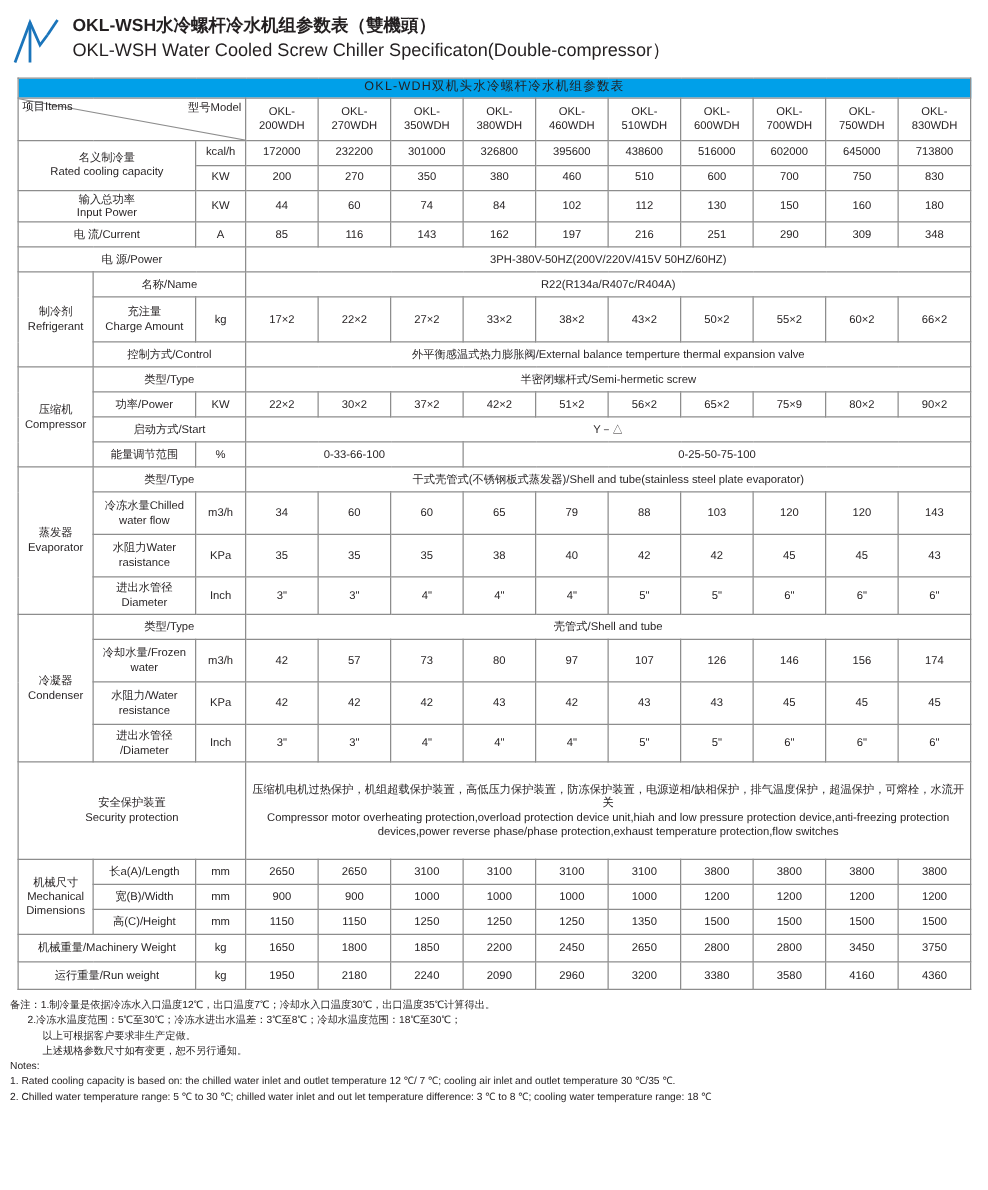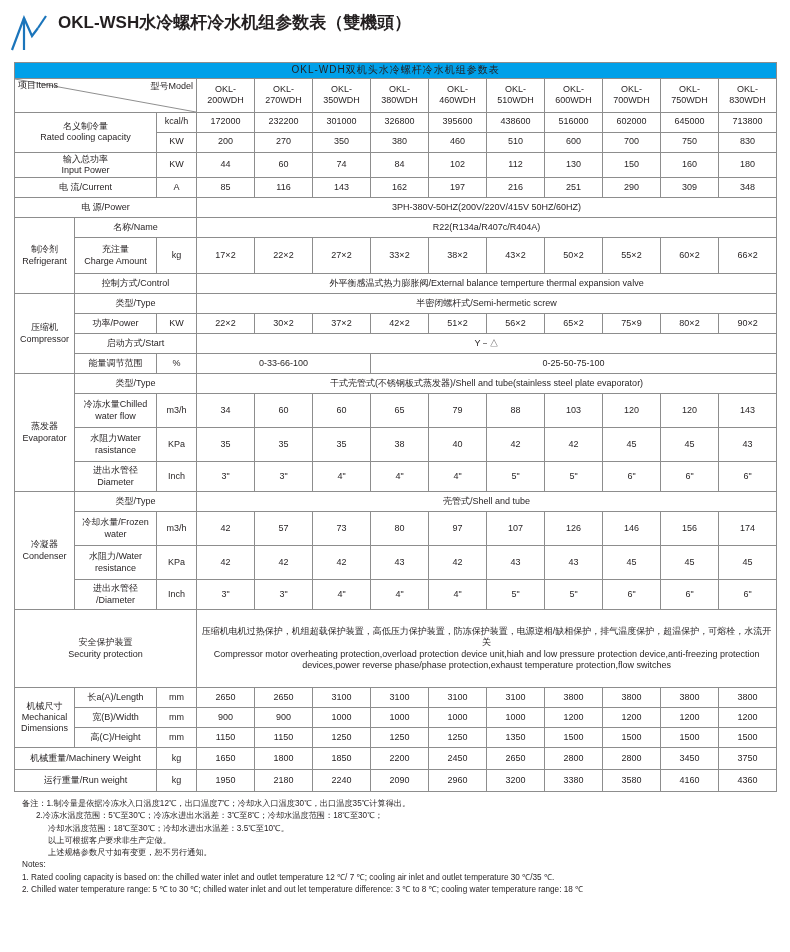--- a/index.html
+++ b/index.html
@@ -29,21 +29,21 @@
   .logo {
     width: 44px;
     height: 46px;
     flex: 0 0 44px;
     margin-right: 4px;
     position: relative;
   }
   .logo svg { display: block; }
   .titles { padding-top: 2px; }
   .title-cn {
-    font-size: 17px;
+    font-size: 14px;
     font-weight: bold;
     letter-spacing: 0px;
     line-height: 1.25;
     color: #231f20;
     white-space: nowrap;
   }
   .title-en {
     font-size: 14.5px;
     line-height: 1.3;
     color: #231f20;
@@ -113,21 +113,21 @@
   .grp {
     font-size: 9px;
     line-height: 1.3;
   }
   .wide-left {
     text-align: left;
     padding: 3px 4px !important;
     line-height: 1.35;
   }
   .notes {
-    padding: 6px 14px 0 22px;
+    padding: 6px 14px 0 8px;
     font-size: 8.2px;
     line-height: 1.5;
     color: #231f20;
   }
   .notes div { white-space: nowrap; }
   .notes .indent1 { padding-left: 14px; }
   .notes .indent2 { padding-left: 26px; }
 </style>
 </head>
 <body>
@@ -137,20 +137,21 @@
   <div class="header">
     <div class="logo">
       <svg width="44" height="46" viewBox="0 0 44 46" xmlns="http://www.w3.org/2000/svg">
         <path d="M2 40 L14 8 L22 26 L28 18" fill="none" stroke="#1b75bb" stroke-width="2.2"></path>
         <path d="M14 8 L14 40" fill="none" stroke="#1b75bb" stroke-width="2.2"></path>
         <path d="M28 18 L36 6" fill="none" stroke="#1b75bb" stroke-width="2.2"></path>
       </svg>
     </div>
     <div class="titles">
       <div class="title-cn">OKL-WSH水冷螺杆冷水机组参数表（雙機頭）</div>
+      <div class="title-en">OKL-WSH Water Cooled Screw Chiller Specificaton(Double-compressor）</div>
     </div>
   </div>
 
   <div class="table-wrap">
     <table class="spec">
       <colgroup>
         <col style="width:60px">
           <col style="width:82px">
           <col style="width:40px">
         <col style="width:58px">
@@ -536,21 +537,20 @@
         <td>4160</td>
         <td>4360</td>
       </tr>
     </tbody>
       </table>
   </div>
 
   <div class="notes">
     <div>备注：1.制冷量是依据冷冻水入口温度12℃，出口温度7℃；冷却水入口温度30℃，出口温度35℃计算得出。</div>
     <div class="indent1">2.冷冻水温度范围：5℃至30℃；冷冻水进出水温差：3℃至8℃；冷却水温度范围：18℃至30℃；</div>
-    <div class="indent2">冷却水温度范围：18℃至30℃；冷却水进出水温差：3.5℃至10℃。</div>
     <div class="indent2">以上可根据客户要求非生产定做。</div>
     <div class="indent2">上述规格参数尺寸如有变更，恕不另行通知。</div>
     <div>Notes:</div>
     <div>1. Rated cooling capacity is based on: the chilled water inlet and outlet temperature 12 ℃/ 7 ℃; cooling air inlet and outlet temperature 30 ℃/35 ℃.</div>
     <div>2. Chilled water temperature range: 5 ℃ to 30 ℃; chilled water inlet and out let temperature difference: 3 ℃ to 8 ℃; cooling water temperature range: 18 ℃</div>
   </div>
 
 </div>
 
 </body></html>

